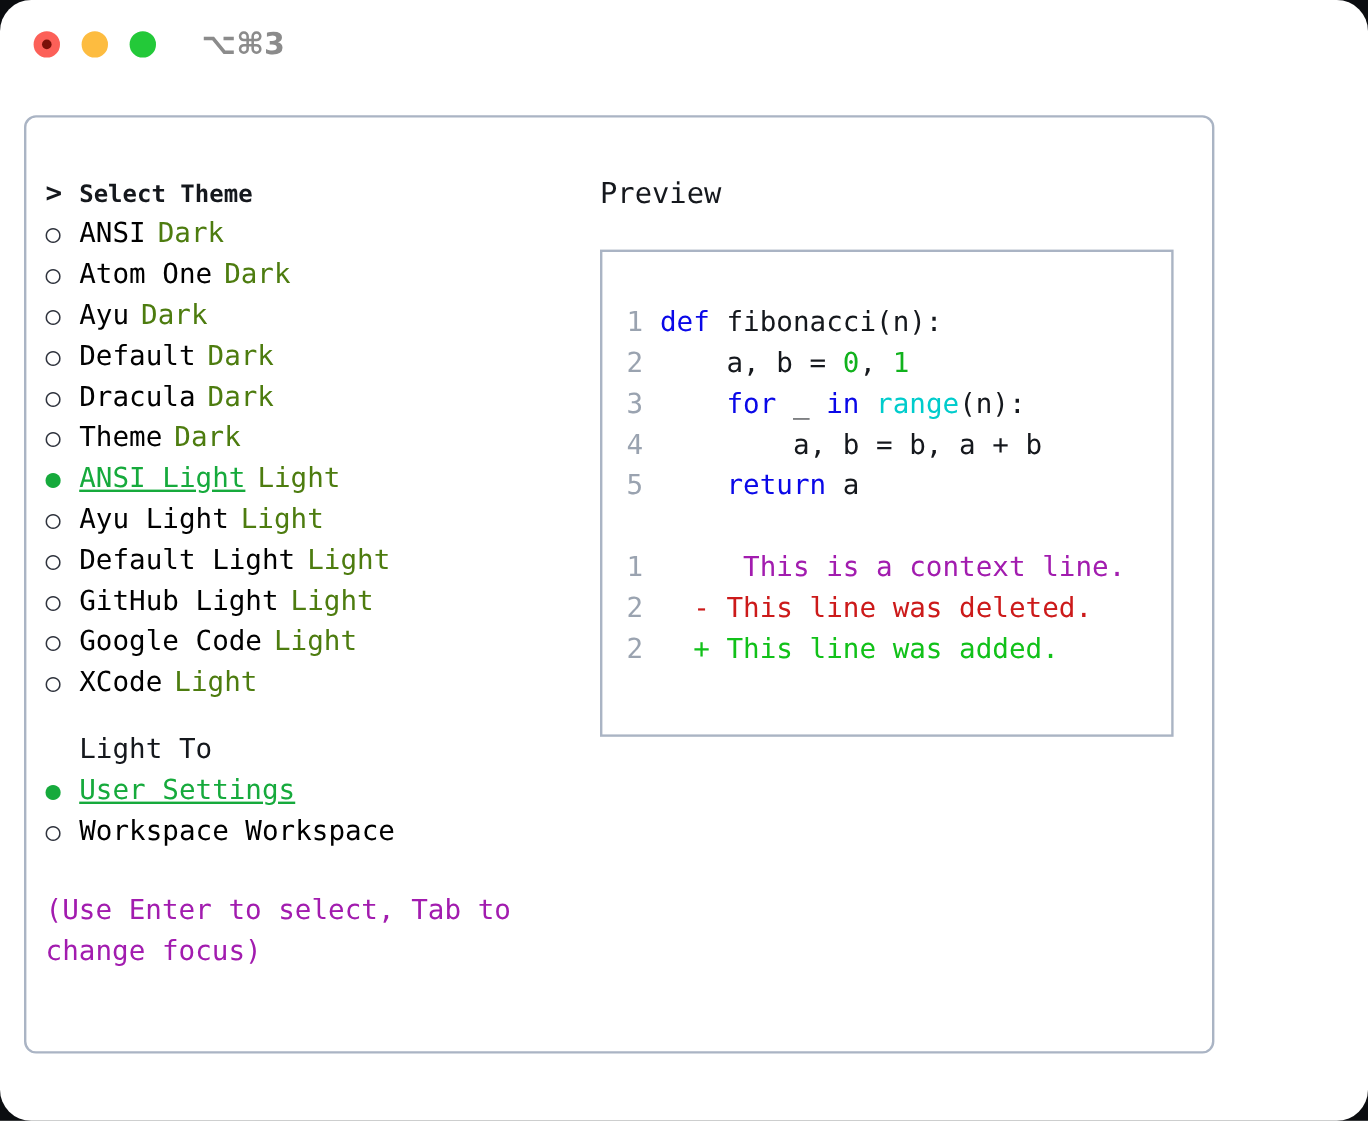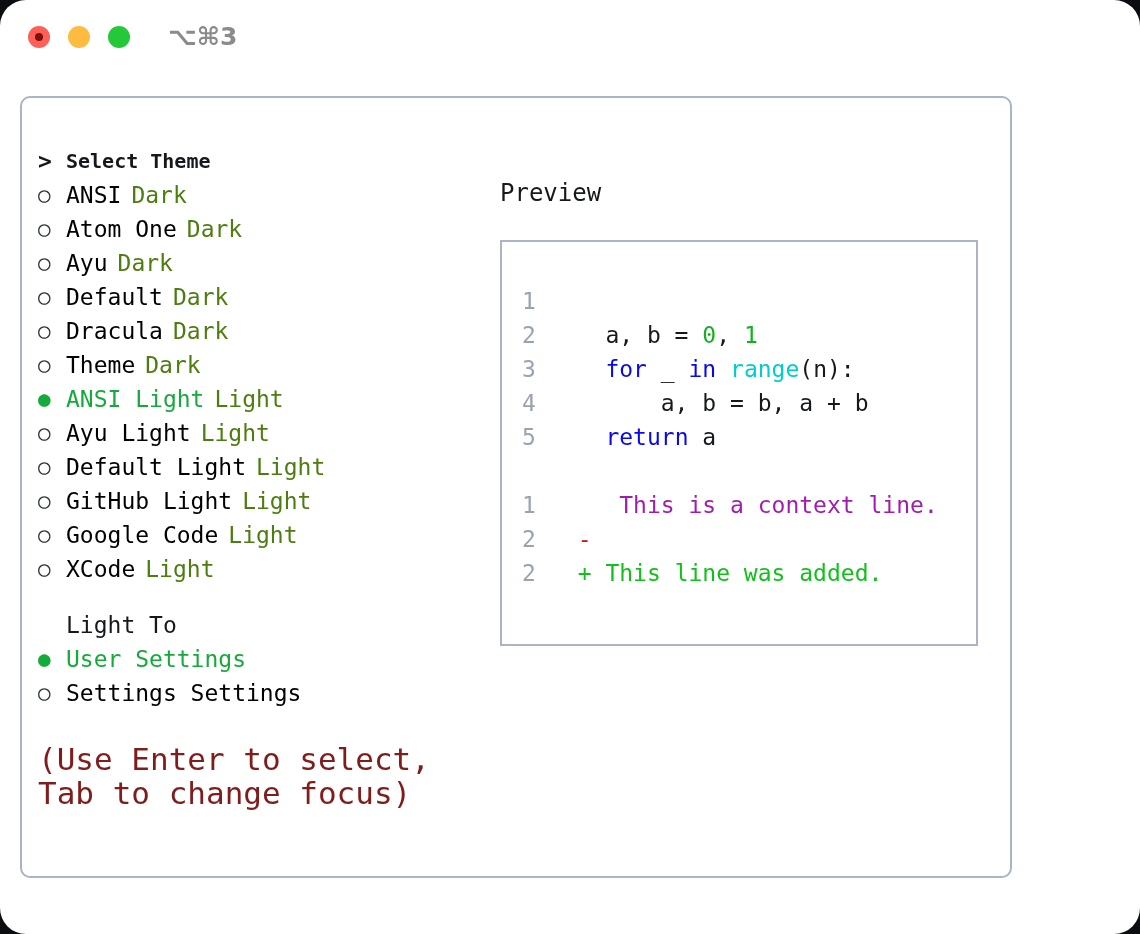--- a/index.html
+++ b/index.html
@@ -116,20 +116,21 @@
   .heading-text {
     color: #15181d;
     font-weight: 700;
     font-size: 20px;
   }
   .theme-name {
     color: #000000;
   }
   .theme-name.selected {
     color: #16aa3c;
+    text-decoration: underline;
   }
   .theme-tag {
     color: #4d7c0f;
     margin-left: 10px;
   }
 
   .section-gap { height: 22px; }
 
   .apply-heading {
     height: 34px;
@@ -142,33 +143,32 @@
     display: inline-block;
     width: 28px;
     flex: 0 0 28px;
   }
   .apply-heading .label {
     color: #15181d;
   }
 
   .hint {
     margin-top: 32px;
-    font-size: 31px;
-    color: #7f1d1d;
+    font-size: 23px;
+    color: #a21caf;
     line-height: 34px;
     width: 400px;
   }
 
   
   .right-col {
     position: absolute;
     left: 478px;
     top: 46px;
     width: 496px;
-    margin-top: 32px;
   }
   .preview-title {
     font-size: 24px;
     color: #15181d;
     height: 34px;
     line-height: 34px;
     margin-bottom: 30px;
   }
   .code-box {
     border: 2px solid #aab4c4;
@@ -241,39 +241,39 @@
 
       <div class="section-gap"></div>
 
       <div class="apply-heading">
         <span class="spacer"></span>
         <span class="label">Light To</span>
       </div>
 
       <div id="apply-list">
           <div class="row"><span class="marker sel">●</span><span class="theme-name selected">User Settings</span></div>
-          <div class="row"><span class="marker">○</span><span class="theme-name">Settings Settings</span></div>
+          <div class="row"><span class="marker">○</span><span class="theme-name">Workspace Workspace</span></div>
         </div>
 
       <div class="hint">(Use Enter to select, Tab to change focus)</div>
     </div>
 
     <div class="right-col">
       <div class="preview-title">Preview</div>
       <div class="code-box">
         <div id="code-lines">
-            <div class="code-line"><span class="ln">1</span></div>
+            <div class="code-line"><span class="ln">1</span><span class="code-body"><span class="tok-kw">def </span><span class="tok-plain">fibonacci(n):</span></span></div>
             <div class="code-line"><span class="ln">2</span><span class="code-body"><span class="tok-plain">    a, b = </span><span class="tok-num">0</span><span class="tok-plain">, </span><span class="tok-num">1</span></span></div>
             <div class="code-line"><span class="ln">3</span><span class="code-body"><span class="tok-plain">    </span><span class="tok-kw">for </span><span class="tok-plain">_ </span><span class="tok-kw">in </span><span class="tok-fn">range</span><span class="tok-plain">(n):</span></span></div>
             <div class="code-line"><span class="ln">4</span><span class="code-body"><span class="tok-plain">        a, b = b, a + b</span></span></div>
             <div class="code-line"><span class="ln">5</span><span class="code-body"><span class="tok-plain">    </span><span class="tok-kw">return </span><span class="tok-plain">a</span></span></div>
           </div>
         <div class="blank-line"></div>
         <div id="diff-lines">
             <div class="code-line"><span class="ln">1</span><span class="tok-ctx">   </span><span class="code-body tok-ctx">  This is a context line.</span></div>
-            <div class="code-line"><span class="ln">2</span><span class="tok-del">  -</span></div>
+            <div class="code-line"><span class="ln">2</span><span class="tok-del">  -</span><span class="code-body tok-del"> This line was deleted.</span></div>
             <div class="code-line"><span class="ln">2</span><span class="tok-add">  +</span><span class="code-body tok-add"> This line was added.</span></div>
           </div>
       </div>
     </div>
 
   </div>
 </div>
 
 </body></html>

